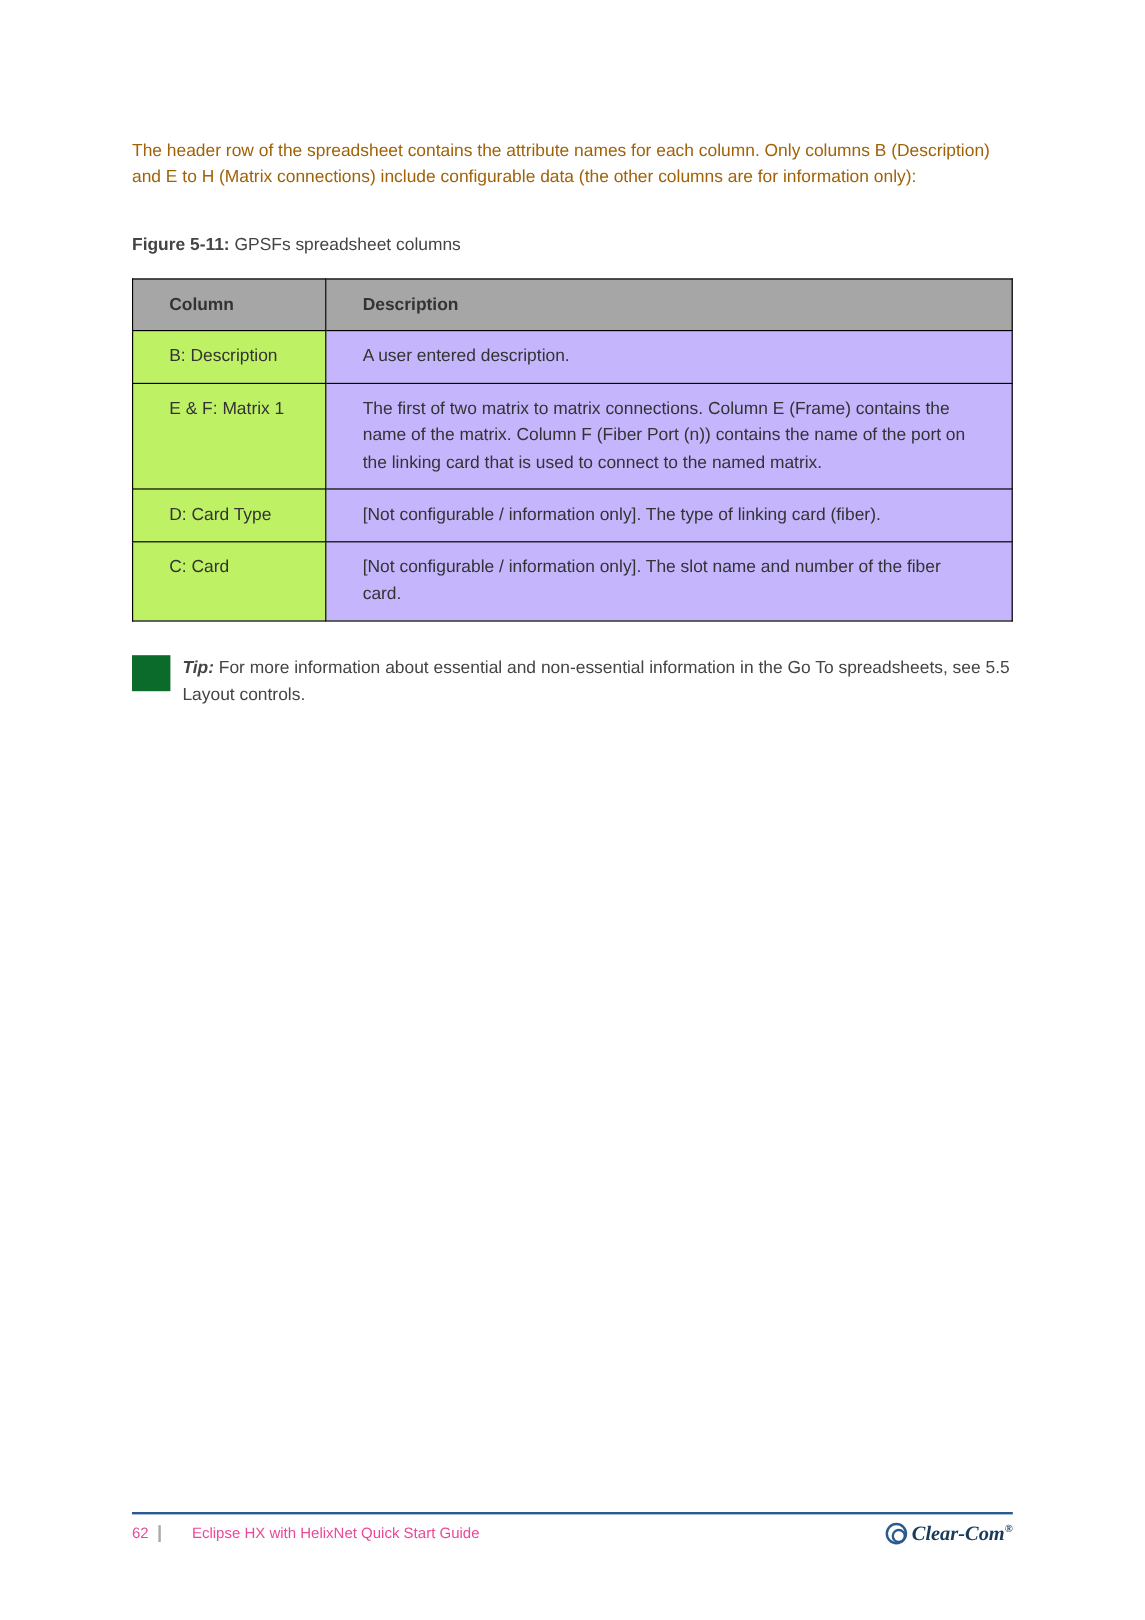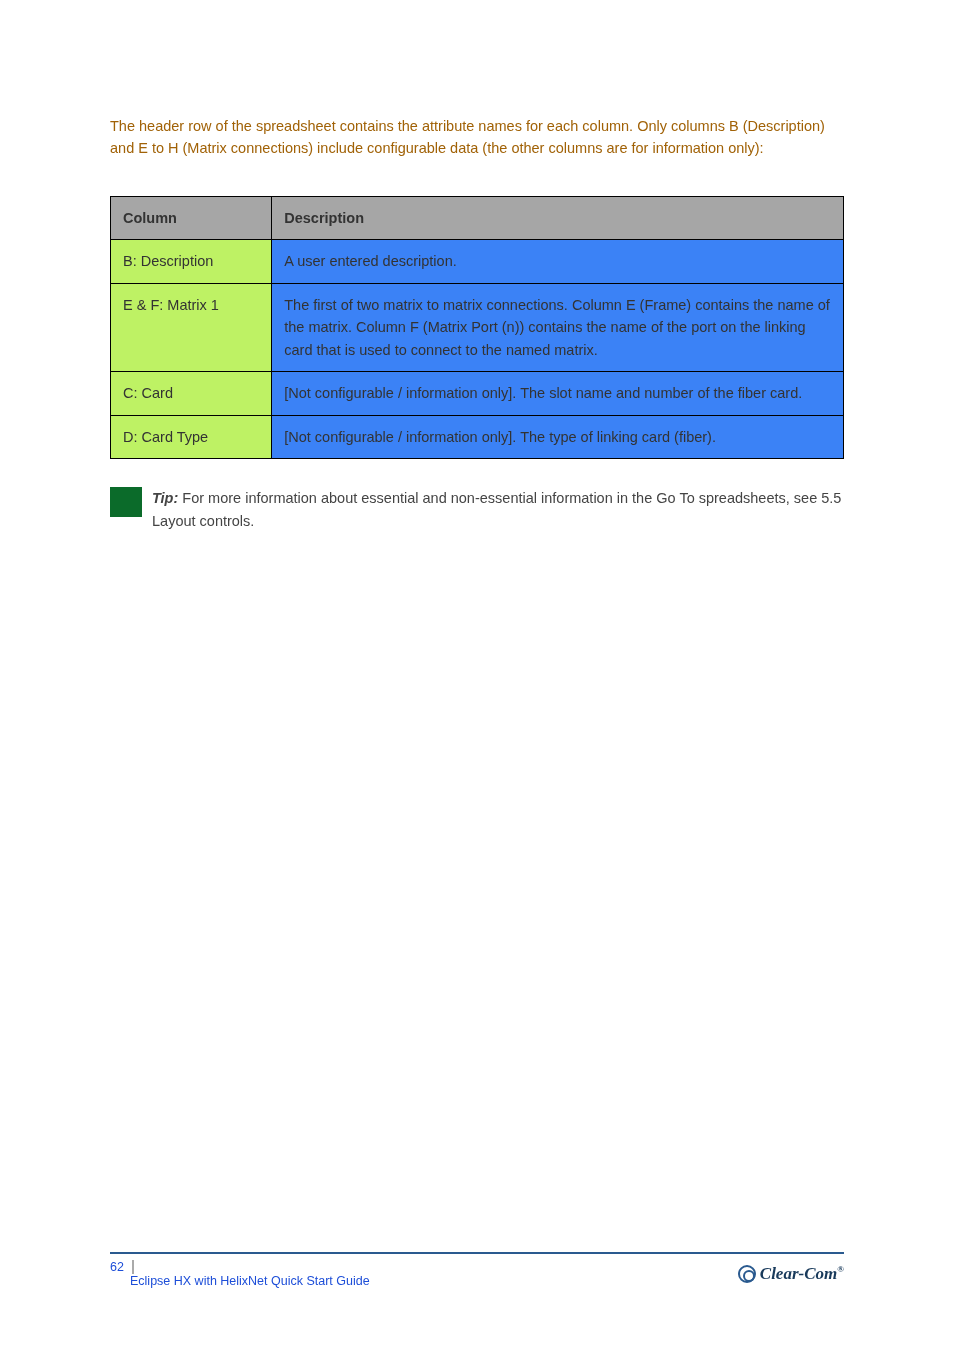--- a/index.html
+++ b/index.html
@@ -36,38 +36,38 @@
       font-weight: bold;
     }
     table.spec-table {
       width: 100%;
       border-collapse: collapse;
       margin-bottom: 28px;
     }
     table.spec-table th,
     table.spec-table td {
       border: 1px solid #000;
-      padding: 10px 12px;
+      padding: 10px 30px;
       font-size: 14.5px;
       color: #333;
       text-align: left;
       vertical-align: top;
       line-height: 1.55;
     }
     table.spec-table th {
       background: #a6a6a6;
       color: #333;
       font-weight: bold;
     }
     table.spec-table td.key-col {
       background: #bef264;
       width: 22%;
     }
     table.spec-table td.desc-col {
-      background: #3b82f6;
+      background: #c4b5fd;
     }
     .tip-row {
       display: flex;
       align-items: flex-start;
       margin-top: 8px;
     }
     .tip-box {
       width: 32px;
       height: 30px;
       background: #0b6b2a;
@@ -94,24 +94,23 @@
       background: #2a5a8f;
       margin-bottom: 6px;
     }
     .footer-content {
       display: flex;
       justify-content: space-between;
       align-items: center;
     }
     .footer-left {
       display: flex;
-      align-items: flex-start;
+      align-items: flex-end;
       font-size: 12.5px;
-      color: #1d4ed8;
-      flex-direction: column;
+      color: #ec4899;
     }
     .page-num {
       margin-right: 6px;
       padding-right: 8px;
       border-right: 2px solid #aaa;
     }
     .footer-title {
       margin-left: 20px;
     }
     .logo {
@@ -150,44 +149,47 @@
     }
   </style>
 </head>
 <body>
 
 <div class="page">
   <p class="intro-text">The header row of the spreadsheet contains the attribute names for each column. Only columns B (Description) and E to H (Matrix connections) include configurable data (the other columns are for information only):</p>
 
   <div class="image-placeholder"></div>
 
+  <p class="caption">
+    <span class="label">Figure 5-11:</span><span> GPSFs spreadsheet columns</span>
+  </p>
 
   <table class="spec-table">
     <thead>
       <tr>
         <th>Column</th>
         <th>Description</th>
       </tr>
     </thead>
     <tbody>
       <tr>
         <td class="key-col">B: Description</td>
         <td class="desc-col">A user entered description.</td>
       </tr>
       <tr>
         <td class="key-col">E &amp; F: Matrix 1</td>
-        <td class="desc-col">The first of two matrix to matrix connections. Column E (Frame) contains the name of the matrix. Column F (Matrix Port (n)) contains the name of the port on the linking card that is used to connect to the named matrix.</td>
+        <td class="desc-col">The first of two matrix to matrix connections. Column E (Frame) contains the name of the matrix. Column F (Fiber Port (n)) contains the name of the port on the linking card that is used to connect to the named matrix.</td>
+      </tr>
+      <tr>
+        <td class="key-col">D: Card Type</td>
+        <td class="desc-col">[Not configurable / information only]. The type of linking card (fiber).</td>
       </tr>
       <tr>
         <td class="key-col">C: Card</td>
         <td class="desc-col">[Not configurable / information only]. The slot name and number of the fiber card.</td>
-      </tr>
-      <tr>
-        <td class="key-col">D: Card Type</td>
-        <td class="desc-col">[Not configurable / information only]. The type of linking card (fiber).</td>
       </tr>
     </tbody>
   </table>
 
   <div class="tip-row">
     <div class="tip-box"></div>
     <p class="tip-text">
       <span class="tip-label">Tip:</span><span> For more information about essential and non-essential information in the Go To spreadsheets, see 5.5 Layout controls.</span>
     </p>
   </div>

